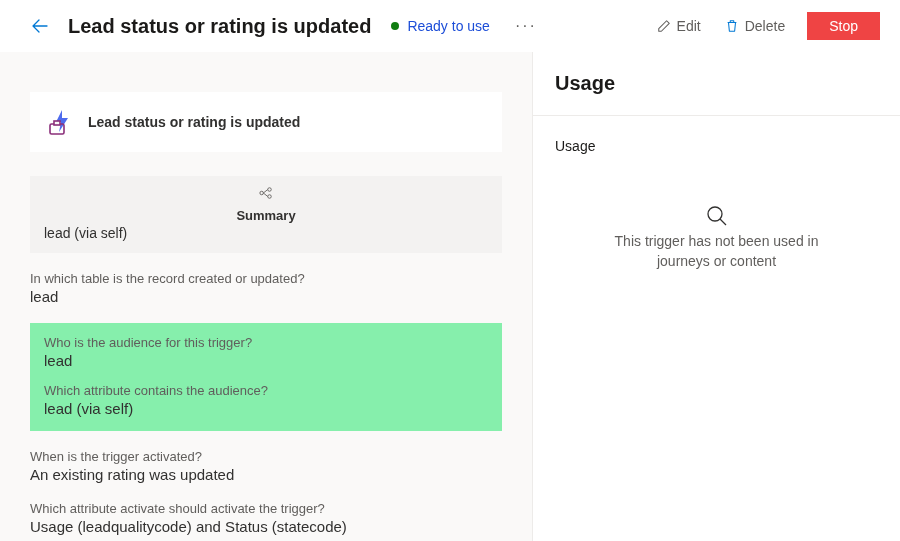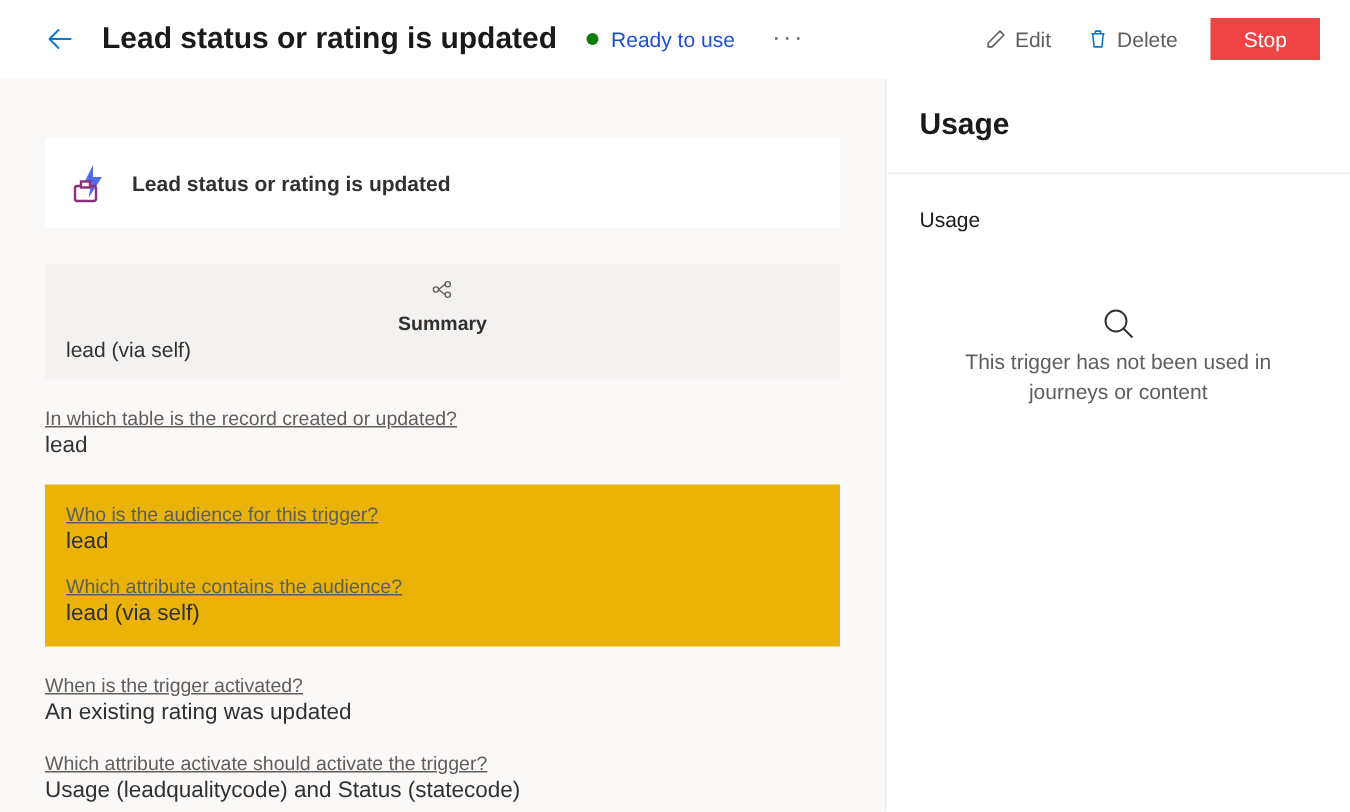--- a/index.html
+++ b/index.html
@@ -9,38 +9,38 @@
   .page-title { font-size: 20px; font-weight: 600; color: #1b1a19; }
   .status { display: flex; align-items: center; margin-left: 20px; font-size: 14px; color: #1d4ed8; }
   .status-dot { width: 8px; height: 8px; border-radius: 50%; background: #107c10; margin-right: 8px; }
   .more-btn { margin-left: 24px; width: 24px; height: 24px; display: flex; align-items: center; justify-content: center; cursor: pointer; color: #605e5c; font-size: 16px; letter-spacing: 2px; }
   .spacer { flex: 1; }
   .action-btn { display: flex; align-items: center; gap: 6px; padding: 4px 8px; font-size: 14px; color: #605e5c; cursor: pointer; border: none; background: none; }
   .action-btn + .action-btn { margin-left: 8px; }
   .primary-btn { background: #ef4444; color: #fff; border: none; padding: 6px 22px; font-size: 14px; font-weight: 400; cursor: pointer; margin-left: 14px; }
   .body { display: flex; height: calc(541px - 52px); }
   .left { flex: 1; background: #faf9f8; overflow: auto; padding: 40px 30px 20px 30px; }
-  .right { width: 310px; border-left: 1px solid #edebe9; display: flex; flex-direction: column; }
+  .right { width: 368px; border-left: 1px solid #edebe9; display: flex; flex-direction: column; }
   .right-header { padding: 20px 22px; font-size: 20px; font-weight: 600; color: #1b1a19; }
   .right-body { border-top: 1px solid #edebe9; padding: 22px; flex: 1; display: flex; flex-direction: column; }
   .right-subhead { font-size: 14px; color: #1b1a19; margin-bottom: 40px; }
   .empty { display: flex; flex-direction: column; align-items: center; gap: 4px; color: #605e5c; text-align: center; margin-top: 10px; }
   .empty-icon { width: 24px; height: 24px; }
   .empty-text { font-size: 14px; max-width: 240px; line-height: 1.4; }
   .card { background: #fff; }
   .trigger-card { display: flex; align-items: center; padding: 16px 18px; margin-bottom: 24px; }
   .trigger-icon { width: 28px; height: 28px; margin-right: 12px; position: relative; }
   .trigger-title { font-size: 14px; font-weight: 600; color: #323130; }
   .summary-card { background: #f3f2f1; padding: 10px 14px 12px 14px; margin-bottom: 18px; }
   .summary-head { display: flex; align-items: center; gap: 8px; font-size: 13px; font-weight: 600; color: #323130; flex-direction: column; }
   .summary-sub { font-size: 14px; color: #323130; margin-top: 2px; }
-  .q-label { font-size: 13px; color: #605e5c; margin-bottom: 2px; text-decoration: underline; }
+  .q-label { font-size: 13px; color: #605e5c; margin-bottom: 2px; }
   .q-value { font-size: 15px; color: #323130; }
   .qa-block { margin-bottom: 18px; }
-  .box { background: #eab308; padding: 12px 14px 14px 14px; margin-bottom: 18px; }
+  .box { background: #86efac; padding: 12px 14px 14px 14px; margin-bottom: 18px; }
   .box .qa-block { margin-bottom: 14px; }
   .box .qa-block:last-child { margin-bottom: 0; }
 </style>
 </head>
 <body>
 
 <div class="topbar">
   <div class="back-btn">
     <svg width="16" height="16" viewBox="0 0 16 16">
         <path d="M7 2 1 8l6 6M1 8h14" stroke="#0078d4" stroke-width="1.3" fill="none" stroke-linecap="round" stroke-linejoin="round"></path>

